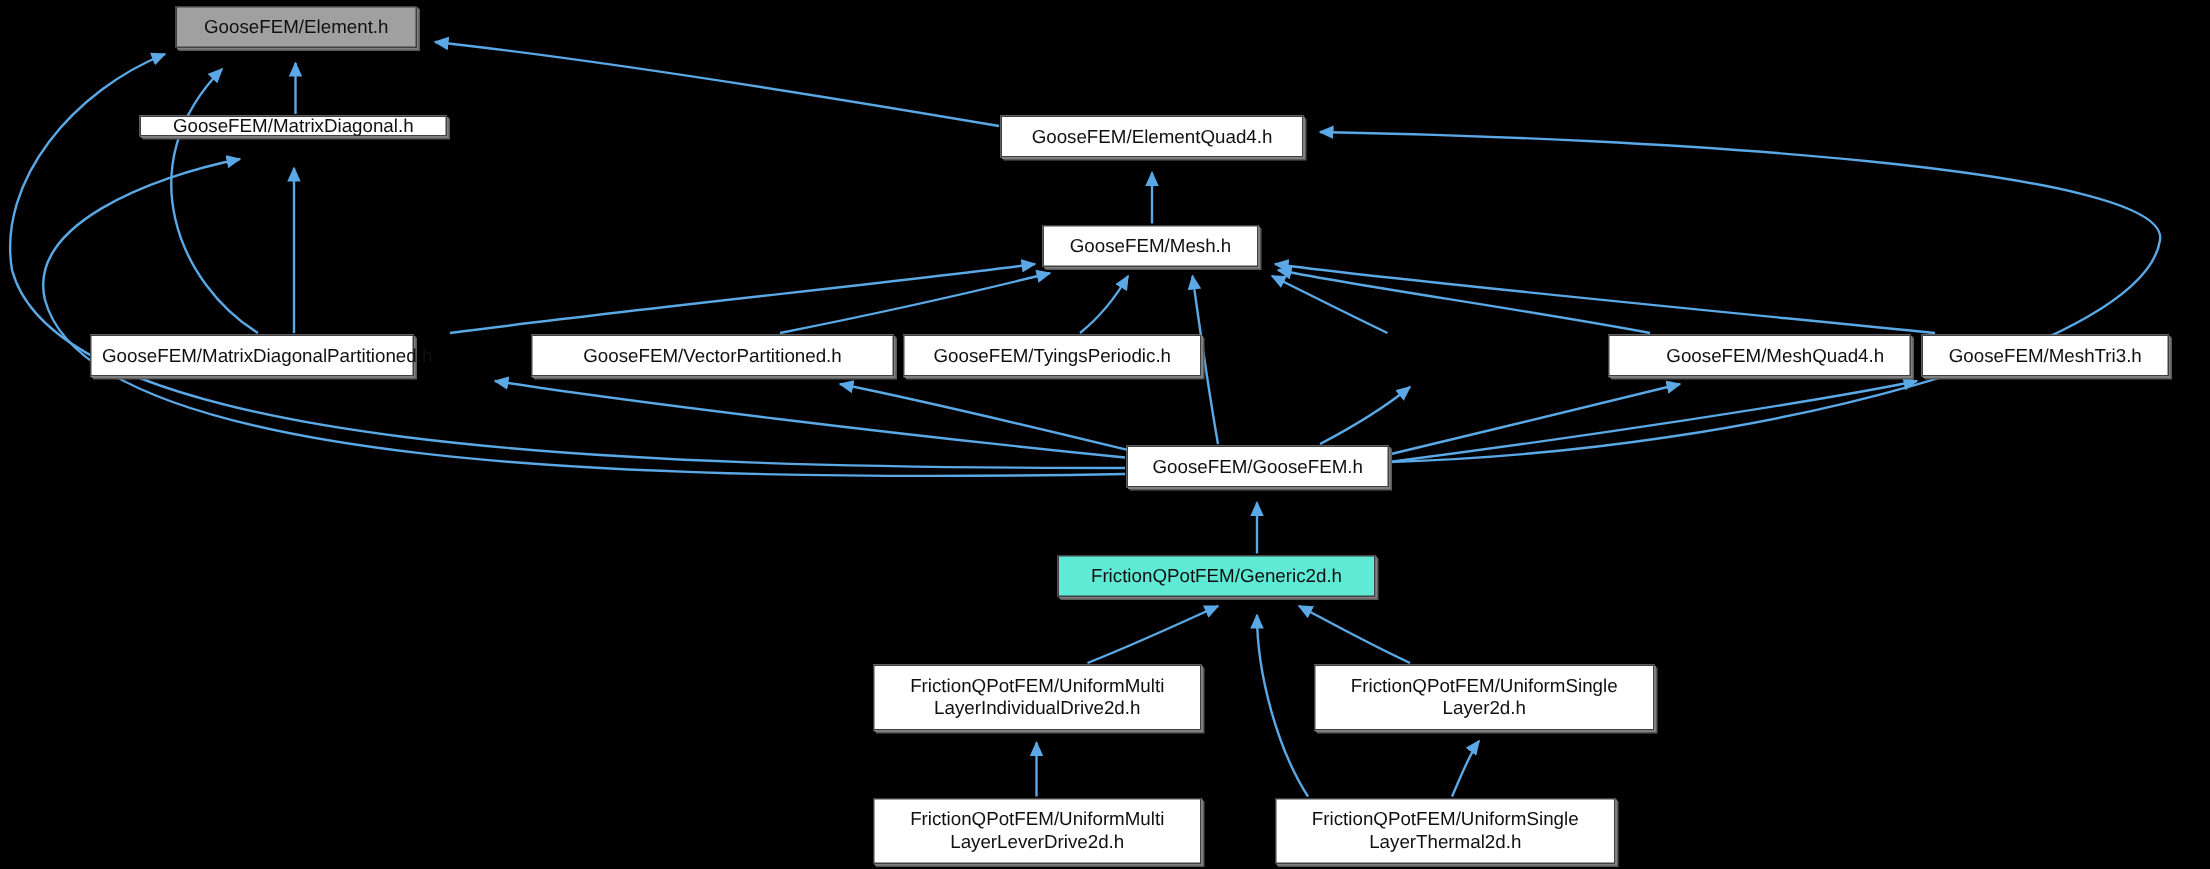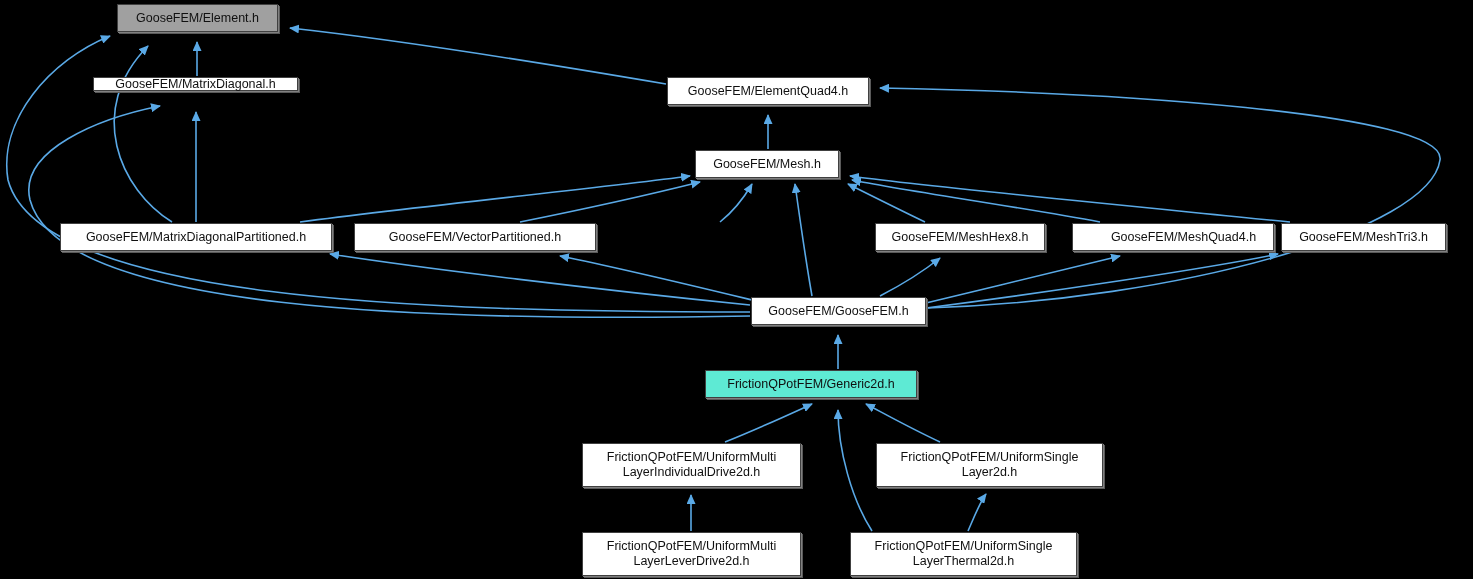--- a/index.html
+++ b/index.html
@@ -95,28 +95,28 @@
   </div>
   <div class="node" style="left: 93px; top: 77px; width: 205px; height: 14px; background: rgb(255, 255, 255); border-color: rgb(64, 64, 64);">
     <span class="lbl">GooseFEM/MatrixDiagonal.h</span>
   </div>
   <div class="node" style="left: 667px; top: 77px; width: 202px; height: 28px; background: rgb(255, 255, 255); border-color: rgb(64, 64, 64);">
     <span class="lbl">GooseFEM/ElementQuad4.h</span>
   </div>
   <div class="node" style="left: 695px; top: 150px; width: 144px; height: 28px; background: rgb(255, 255, 255); border-color: rgb(64, 64, 64);">
     <span class="lbl">GooseFEM/Mesh.h</span>
   </div>
-  <div class="node" style="left: 60px; top: 223px; width: 272px; height: 28px; background: rgb(255, 255, 255); border-color: rgb(64, 64, 64);">
+  <div class="node" style="left: 60px; top: 223px; width: 216px; height: 28px; background: rgb(255, 255, 255); border-color: rgb(64, 64, 64);">
     <span class="lbl">GooseFEM/MatrixDiagonalPartitioned.h</span>
   </div>
   <div class="node" style="left: 354px; top: 223px; width: 242px; height: 28px; background: rgb(255, 255, 255); border-color: rgb(64, 64, 64);">
     <span class="lbl">GooseFEM/VectorPartitioned.h</span>
   </div>
-  <div class="node" style="left: 875px; top: 223px; width: 170px; height: 28px; background: rgb(255, 255, 255); border-color: rgb(64, 64, 64);">
-    <span class="lbl">GooseFEM/MeshHex8.h</span>
+  <div class="node" style="left: 602px; top: 223px; width: 199px; height: 28px; background: rgb(255, 255, 255); border-color: rgb(64, 64, 64);">
+    <span class="lbl">GooseFEM/TyingsPeriodic.h</span>
   </div>
   <div class="node" style="left: 1072px; top: 223px; width: 202px; height: 28px; background: rgb(255, 255, 255); border-color: rgb(64, 64, 64); padding-left: 28px;">
     <span class="lbl">GooseFEM/MeshQuad4.h</span>
   </div>
   <div class="node" style="left: 1281px; top: 223px; width: 165px; height: 28px; background: rgb(255, 255, 255); border-color: rgb(64, 64, 64);">
     <span class="lbl">GooseFEM/MeshTri3.h</span>
   </div>
   <div class="node" style="left: 751px; top: 297px; width: 175px; height: 28px; background: rgb(255, 255, 255); border-color: rgb(64, 64, 64); justify-content: center;">
     <span class="lbl">GooseFEM/GooseFEM.h</span>
   </div>

